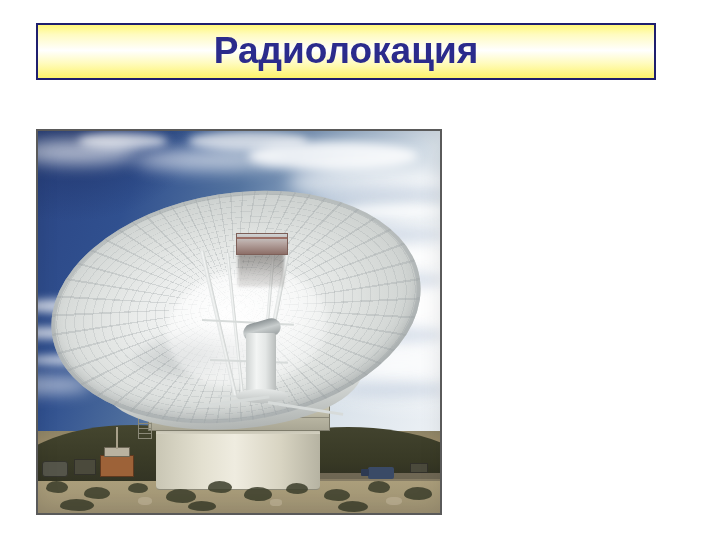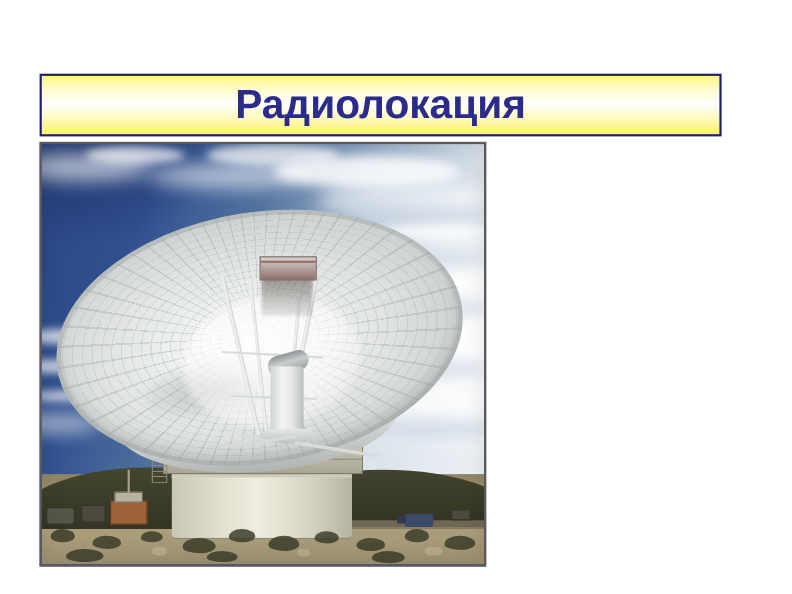--- a/index.html
+++ b/index.html
@@ -35,21 +35,20 @@
     border: 2px solid #1f1f6e;
     background: linear-gradient(to bottom,
         #fff77a 0%,
         #fffbc0 18%,
         #ffffff 48%,
         #fffbbe 72%,
         #fdf36a 100%);
     display: flex;
     align-items: center;
     justify-content: center;
-    margin-top: 44px;
   }
   .title-text {
     font-family: "Liberation Sans", sans-serif;
     font-size: 37px;
     font-weight: bold;
     color: #2b2b8c;
     letter-spacing: 0px;
     line-height: 1;
     white-space: nowrap;
     padding-bottom: 2px;

